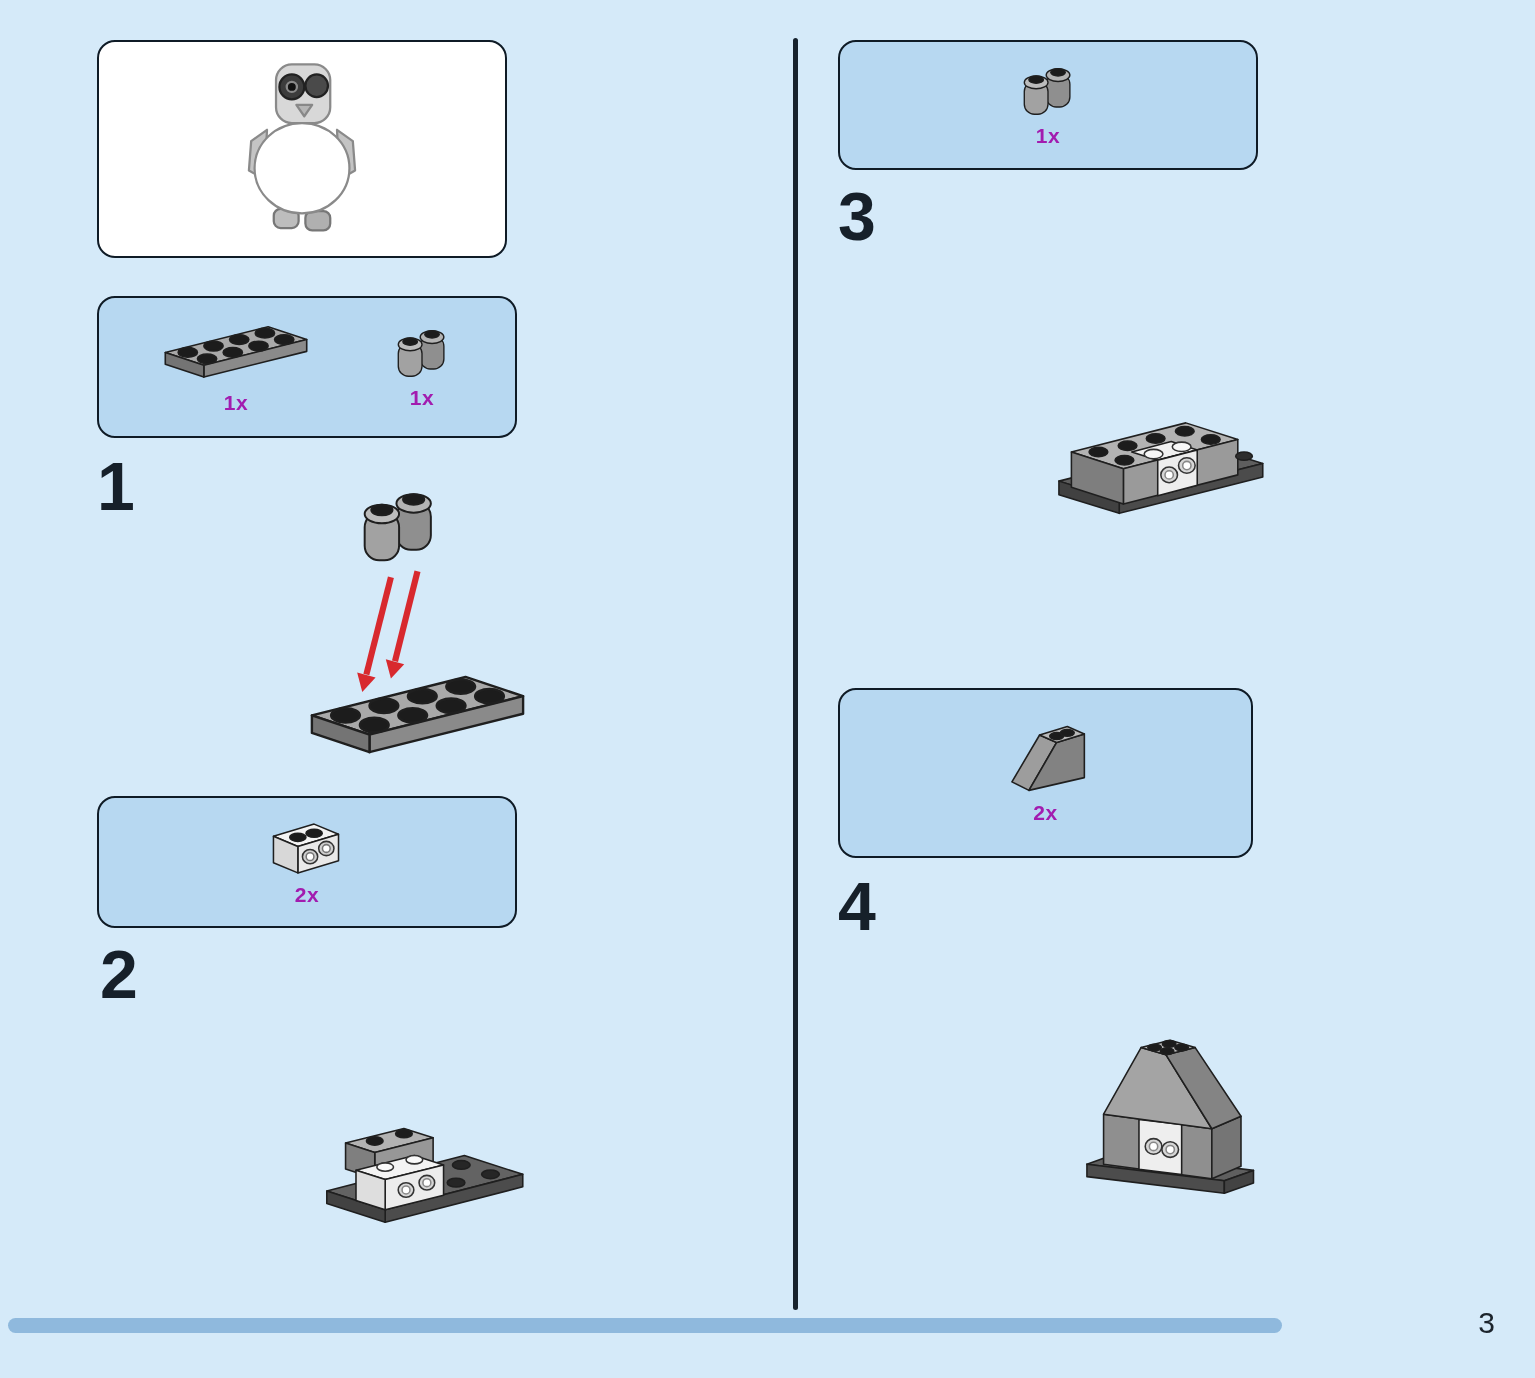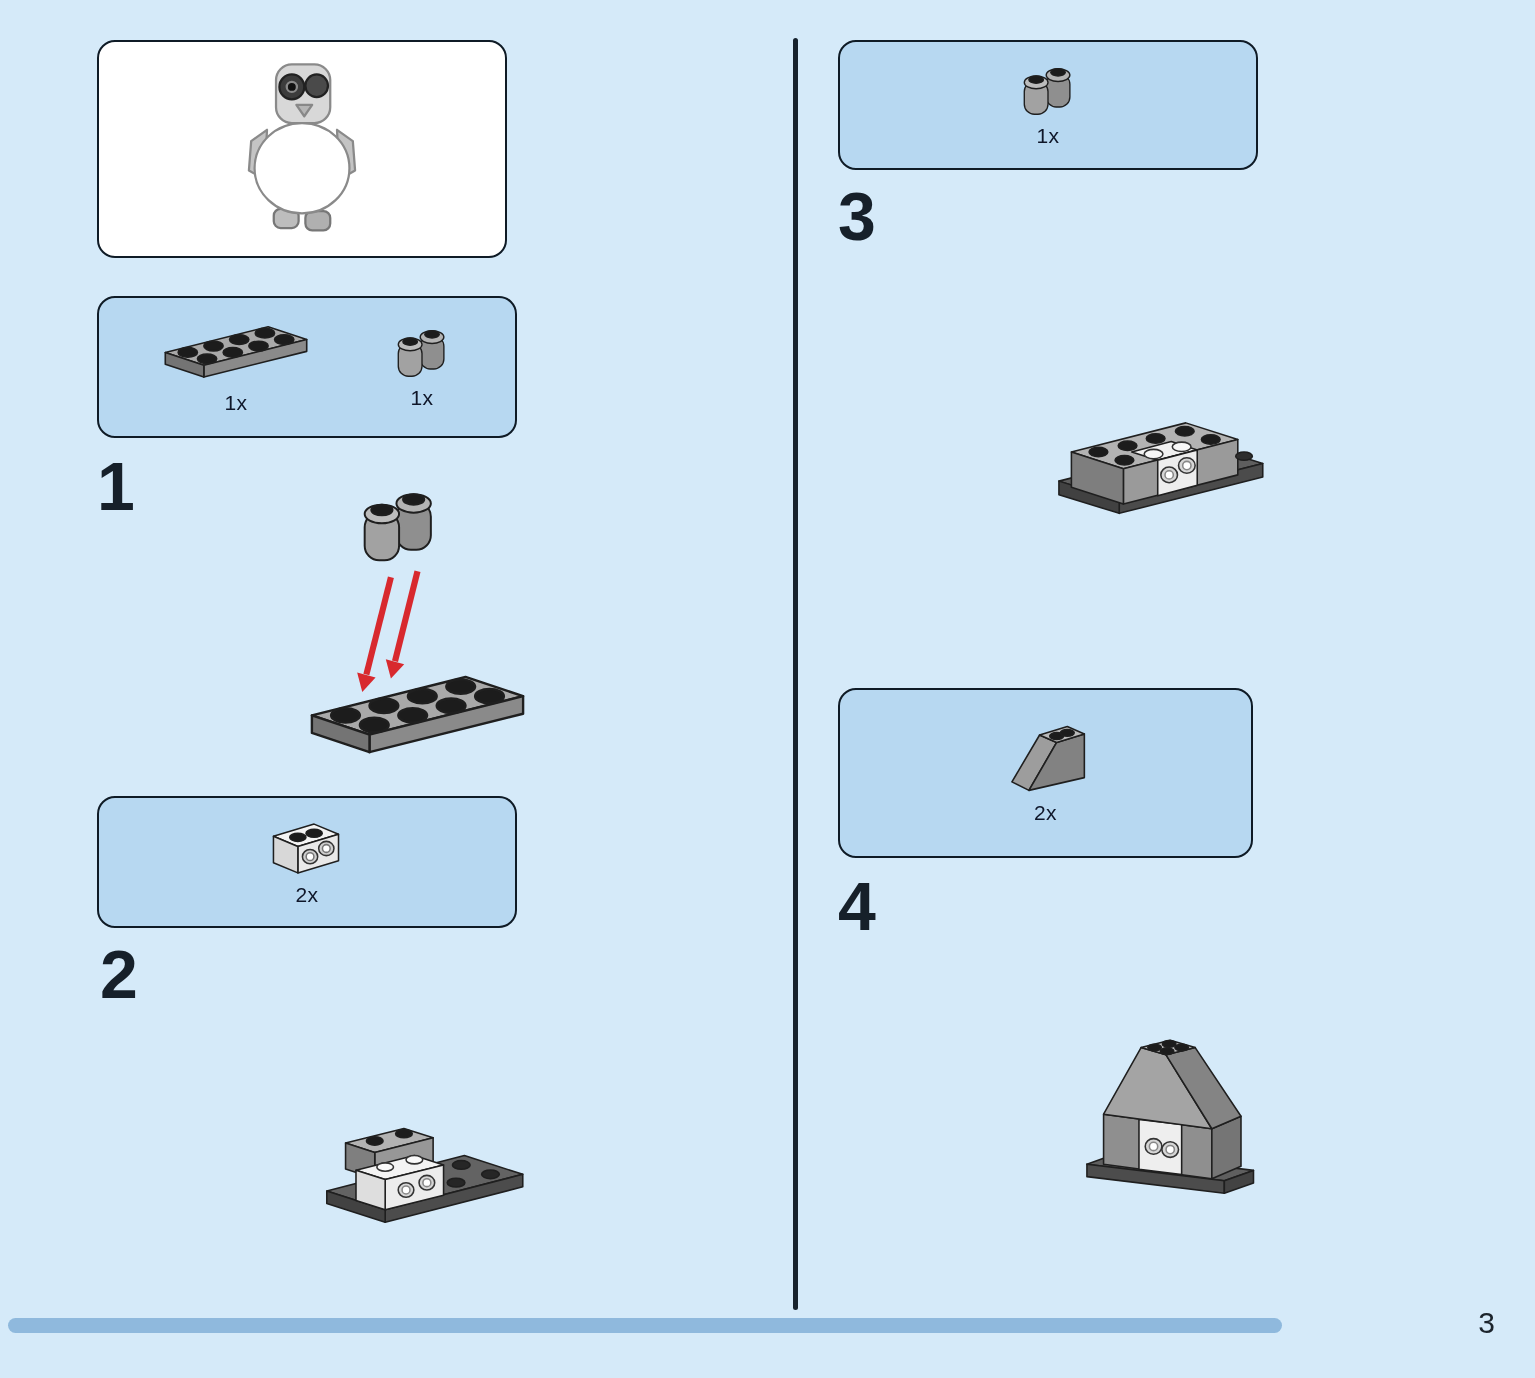--- a/index.html
+++ b/index.html
@@ -31,21 +31,21 @@
   }
   .parts-box{
     background:var(--callout);
     display:flex;align-items:center;justify-content:center;
     gap:80px;
   }
   .part{
     display:flex;flex-direction:column;align-items:center;gap:4px;
   }
   .part-label{
-    font-size:21px;font-weight:400;color:#0f172a;letter-spacing:0.5px;
+    font-size:21px;font-weight:700;color:#a21caf;letter-spacing:0.5px;
   }
   .step-number{
     position:absolute;
     font-size:68px;font-weight:800;color:var(--ink);
     line-height:1;
   }
   .asm{position:absolute;}
   .divider{
     position:absolute;background:var(--divider);border-radius:3px;
   }

